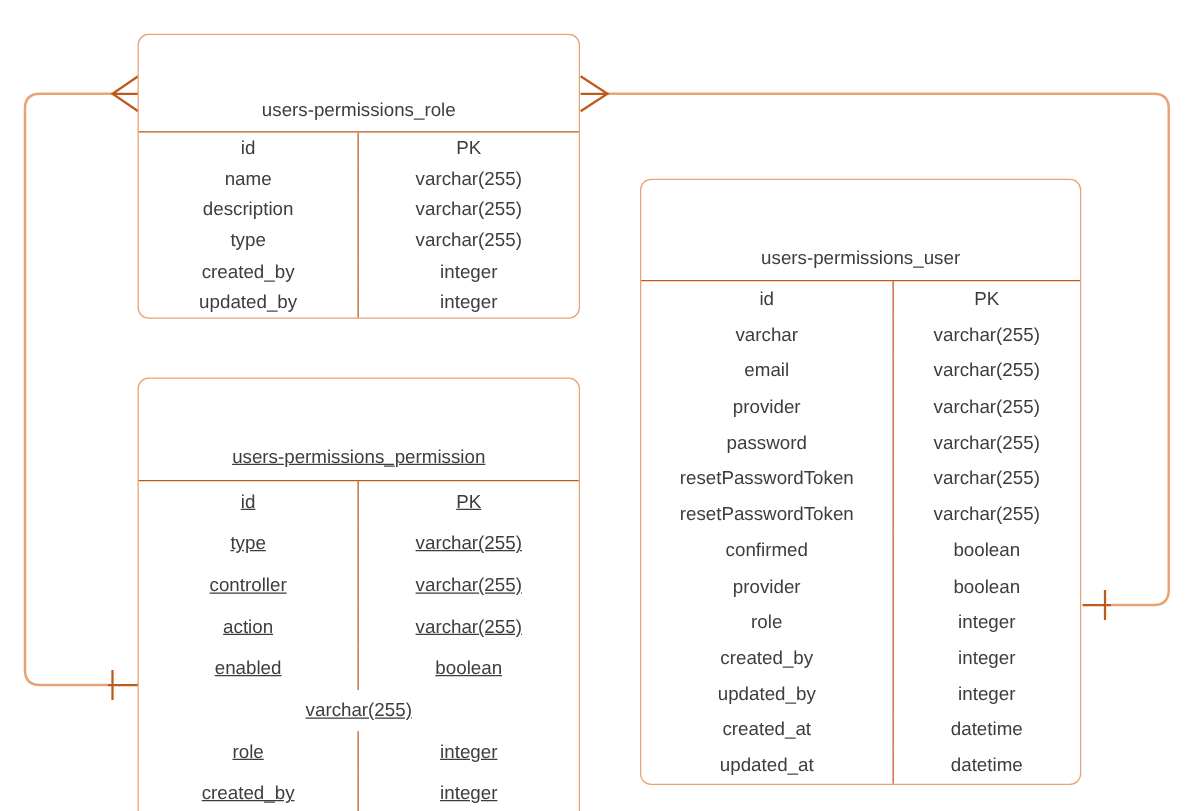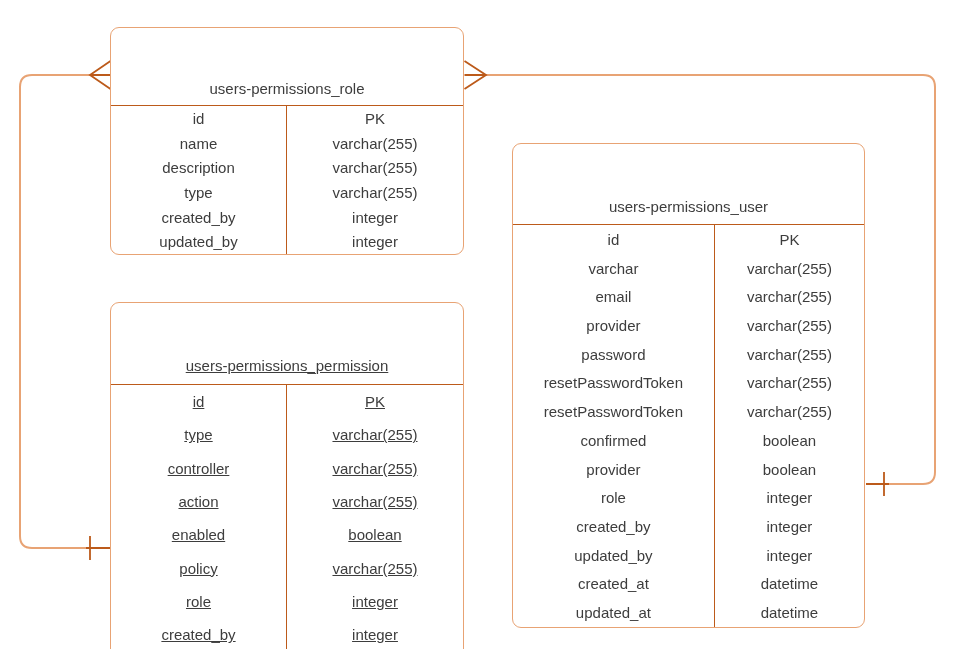--- a/index.html
+++ b/index.html
@@ -151,21 +151,20 @@
         </div>
         <div class="row">
           <div class="cell cell-name">action</div>
           <div class="cell cell-type">varchar(255)</div>
         </div>
         <div class="row">
           <div class="cell cell-name">enabled</div>
           <div class="cell cell-type">boolean</div>
         </div>
         <div class="row">
-          <div class="cell cell-name">policy</div>
           <div class="cell cell-type">varchar(255)</div>
         </div>
         <div class="row">
           <div class="cell cell-name">role</div>
           <div class="cell cell-type">integer</div>
         </div>
         <div class="row">
           <div class="cell cell-name">created_by</div>
           <div class="cell cell-type">integer</div>
         </div>

